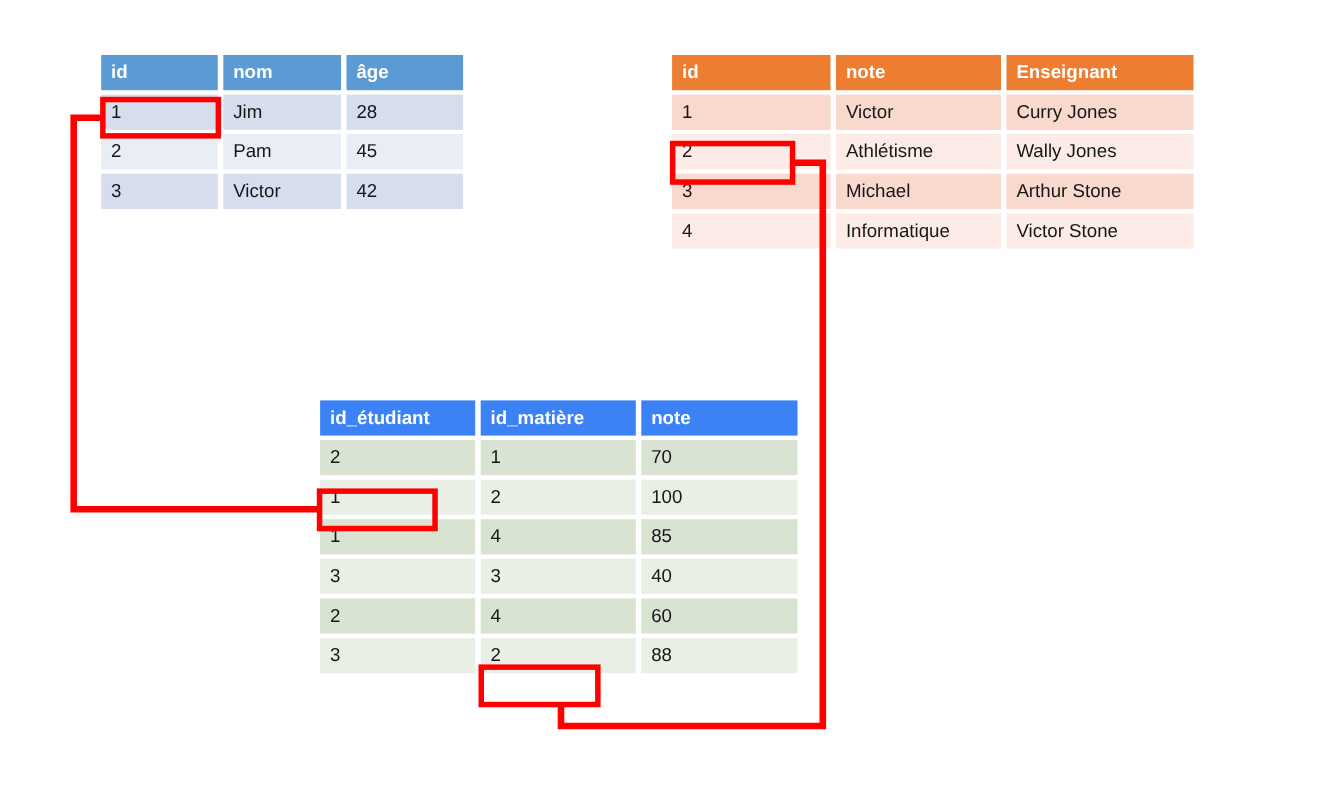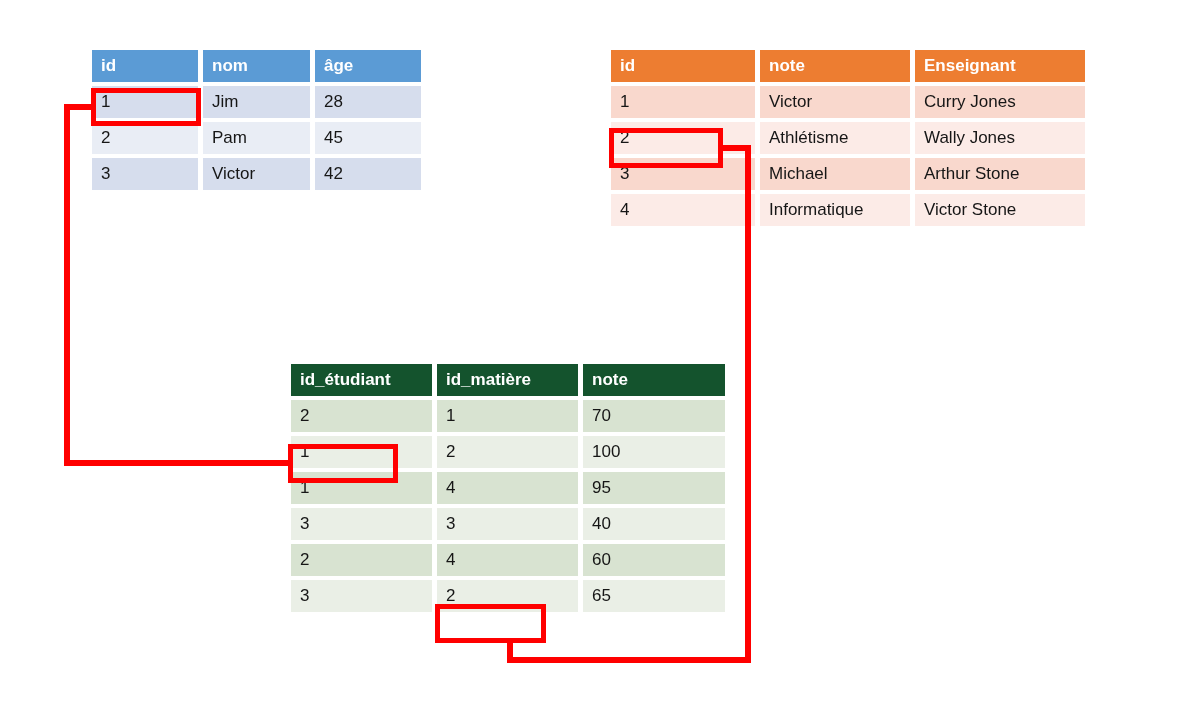--- a/index.html
+++ b/index.html
@@ -55,21 +55,21 @@
   #subjects-table { left: 606px; top: 46px; }
   #subjects-table th { background: #ed7d31; }
   #subjects-table tr.row-odd td  { background: #f9d8cd; }
   #subjects-table tr.row-even td { background: #fcebe7; }
   #subjects-table col.c0 { width: 144px; }
   #subjects-table col.c1 { width: 150px; }
   #subjects-table col.c2 { width: 170px; }
 
   
   #scores-table { left: 286px; top: 360px; }
-  #scores-table th { background: #14532d; margin-left: 48px; }
+  #scores-table th { background: #3b82f6; margin-left: 48px; }
   #scores-table tr.row-odd td  { background: #d8e3d1; }
   #scores-table tr.row-even td { background: #eaefe6; }
   #scores-table col.c0 { width: 141px; }
   #scores-table col.c1 { width: 141px; }
   #scores-table col.c2 { width: 142px; }
 
   
   .hl-box {
     position: absolute;
     border: 5px solid #ff0000;
@@ -184,36 +184,36 @@
       <td>70</td>
     </tr>
     <tr class="row-even">
       <td>1</td>
       <td>2</td>
       <td>100</td>
     </tr>
     <tr class="row-odd">
       <td>1</td>
       <td>4</td>
-      <td>95</td>
+      <td>85</td>
     </tr>
     <tr class="row-even">
       <td>3</td>
       <td>3</td>
       <td>40</td>
     </tr>
     <tr class="row-odd">
       <td>2</td>
       <td>4</td>
       <td>60</td>
     </tr>
     <tr class="row-even">
       <td>3</td>
       <td>2</td>
-      <td>65</td>
+      <td>88</td>
     </tr>
   </tbody>
 </table>
 
 <svg class="connector" viewBox="0 0 1200 715" xmlns="http://www.w3.org/2000/svg">
 
   <polyline points="93,107 67,107 67,463 292,463" fill="none" stroke="#ff0000" stroke-width="6" stroke-linejoin="miter"></polyline>
 
   <polyline points="719,148 748,148 748,660 510,660 510,640" fill="none" stroke="#ff0000" stroke-width="6" stroke-linejoin="miter"></polyline>
 </svg>

